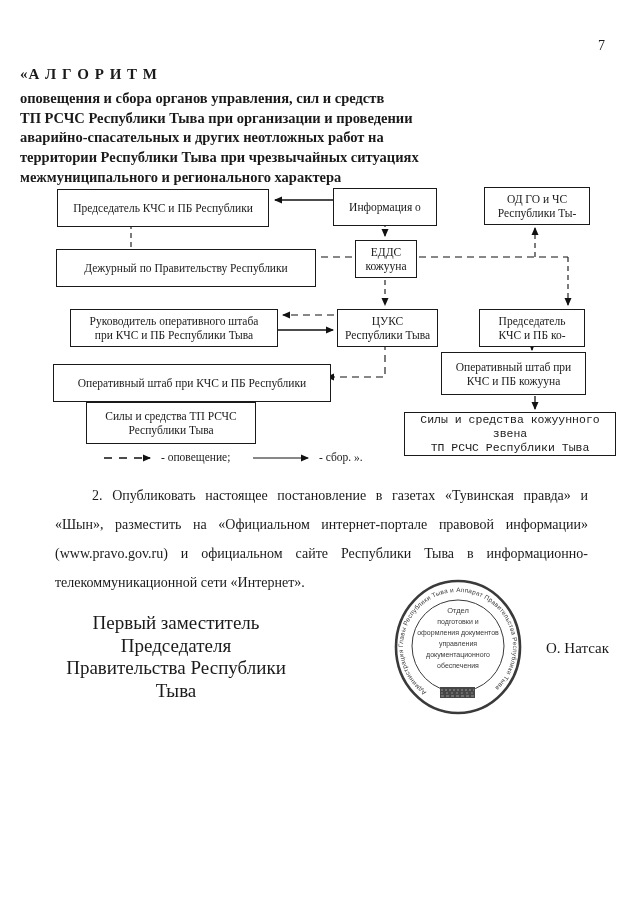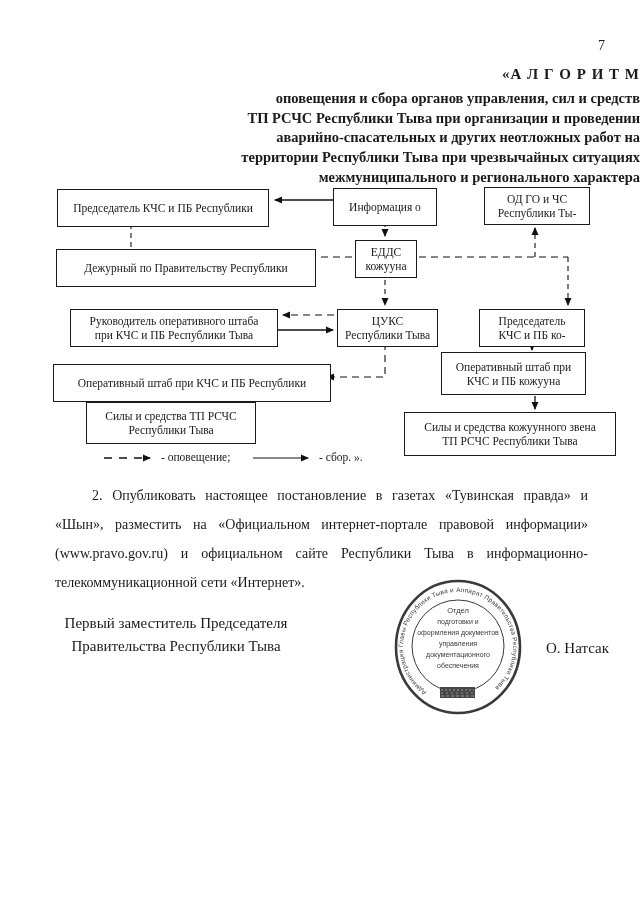--- a/index.html
+++ b/index.html
@@ -2,50 +2,50 @@
 <html><head>
 <meta charset="utf-8">
 <style>
   html,body{margin:0;padding:0;background:#888;}
   .page{
     position:relative;width:640px;height:905px;background:#ffffff;
     font-family:"Liberation Serif","DejaVu Serif",serif;color:#1a1a1a;
     overflow:hidden;margin:0 auto;
   }
   .page-number{position:absolute;left:598px;top:38px;font-size:14px;}
-  .title-block{position:absolute;left:20px;top:66px;width:620px;text-align:right;font-weight:bold;}
+  .title-block{position:absolute;left:20px;top:66px;width:620px;text-align:left;font-weight:bold;}
   .title-heading{font-size:15px;letter-spacing:1px;margin-bottom:6px;}
   .title-line{font-size:14.5px;line-height:19.7px;}
   
   .arrows{position:absolute;left:0;top:0;width:640px;height:905px;pointer-events:none;z-index:1;}
   .fbox{
     position:absolute;border:1px solid #1a1a1a;background:#fff;z-index:2;
     display:flex;align-items:center;justify-content:center;text-align:center;
     font-size:11.5px;line-height:14px;white-space:pre-line;padding:18px 2px;box-sizing:border-box;
   }
   .box-a{left:57px;top:189px;width:212px;height:23px;}
   .box-b{left:333px;top:188px;width:104px;height:28px;}
   .box-c{left:484px;top:187px;width:106px;height:36px;}
   .box-d{left:56px;top:249px;width:260px;height:26px;}
   .box-e{left:355px;top:240px;width:62px;height:38px;}
   .box-f{left:70px;top:309px;width:208px;height:34px;}
   .box-g{left:337px;top:309px;width:101px;height:32px;}
   .box-h{left:479px;top:309px;width:106px;height:34px;}
   .box-i{left:53px;top:364px;width:278px;height:26px;}
   .box-j{left:441px;top:352px;width:145px;height:43px;}
   .box-k{left:86px;top:402px;width:170px;height:42px;}
-  .box-l{left:404px;top:412px;width:212px;height:44px;}
+  .box-l{left:404px;top:412px;width:212px;height:44px;font-family:Liberation Mono, monospace;}
   .legend-label{position:absolute;font-size:11.5px;z-index:2;}
   .legend-dashed{left:161px;top:451px;}
   .legend-solid{left:319px;top:451px;}
   .paragraph{
     position:absolute;left:55px;top:481px;width:533px;margin:0;
     font-size:14px;line-height:29px;text-align:justify;text-indent:37px;
   }
-  .signature-title{position:absolute;left:57px;top:612px;width:238px;text-align:center;font-size:15px;line-height:22.5px;}
+  .signature-title{position:absolute;left:57px;top:612px;width:238px;text-align:center;font-size:19px;line-height:22.5px;}
   .signer-name{position:absolute;left:546px;top:640px;font-size:15px;}
   .stamp{position:absolute;left:391px;top:577px;width:134px;height:142px;z-index:2;}
   .st-ring{font-size:6.4px;letter-spacing:0.25px;fill:#3a3a3a;font-family:"Liberation Sans",sans-serif;}
   .st-line{font-size:7px;fill:#3a3a3a;text-anchor:middle;font-family:"Liberation Sans",sans-serif;}
   .st-line-first{font-size:7.5px;}
 </style>
 </head>
 <body>
 
 <div class="page">

